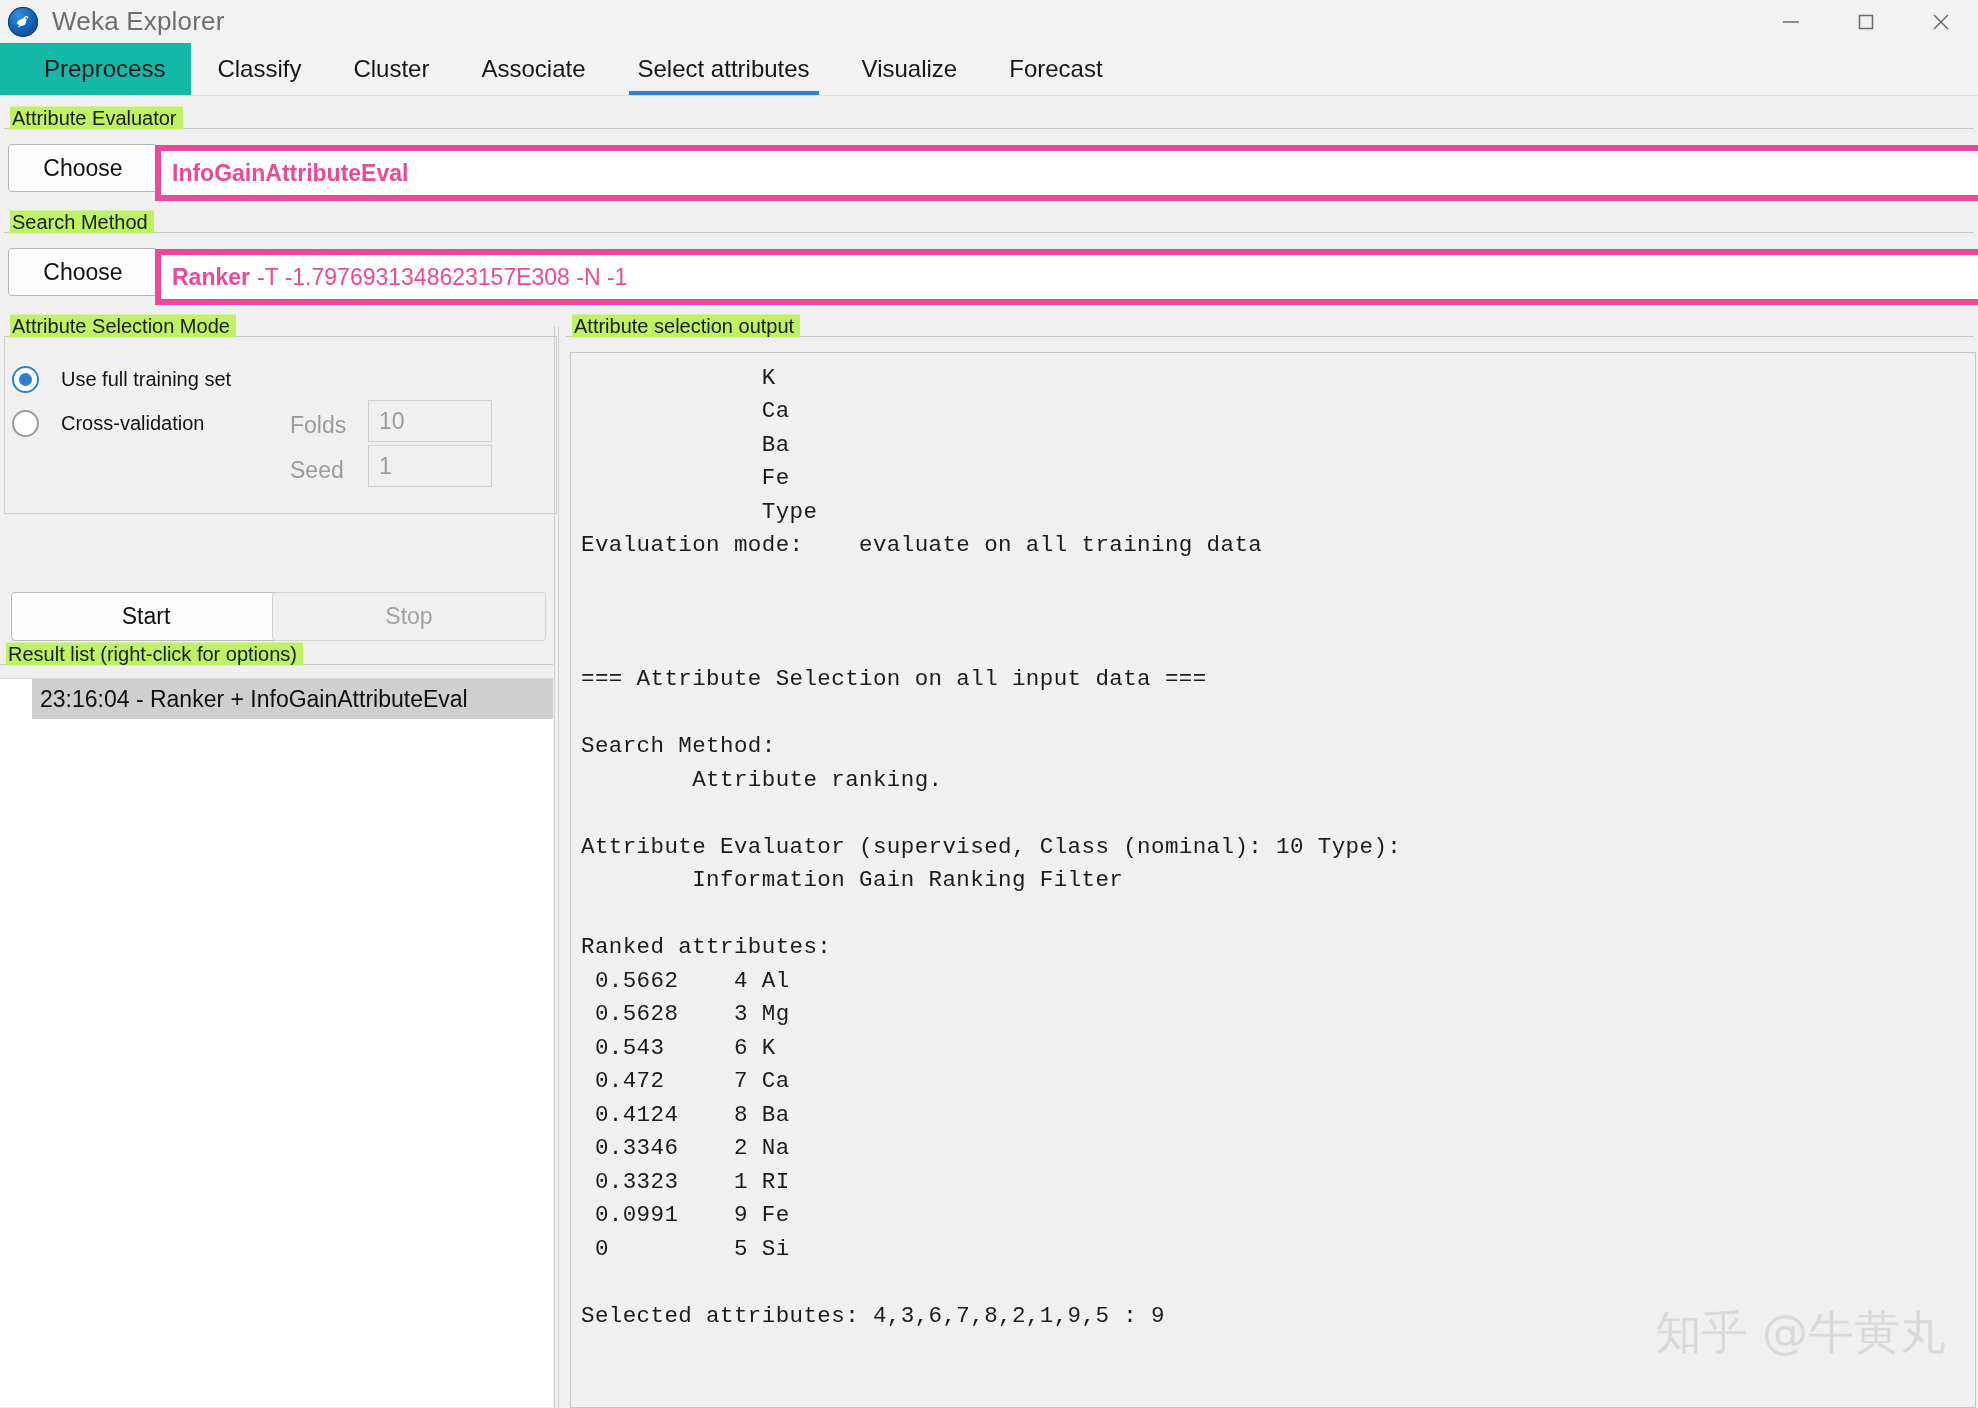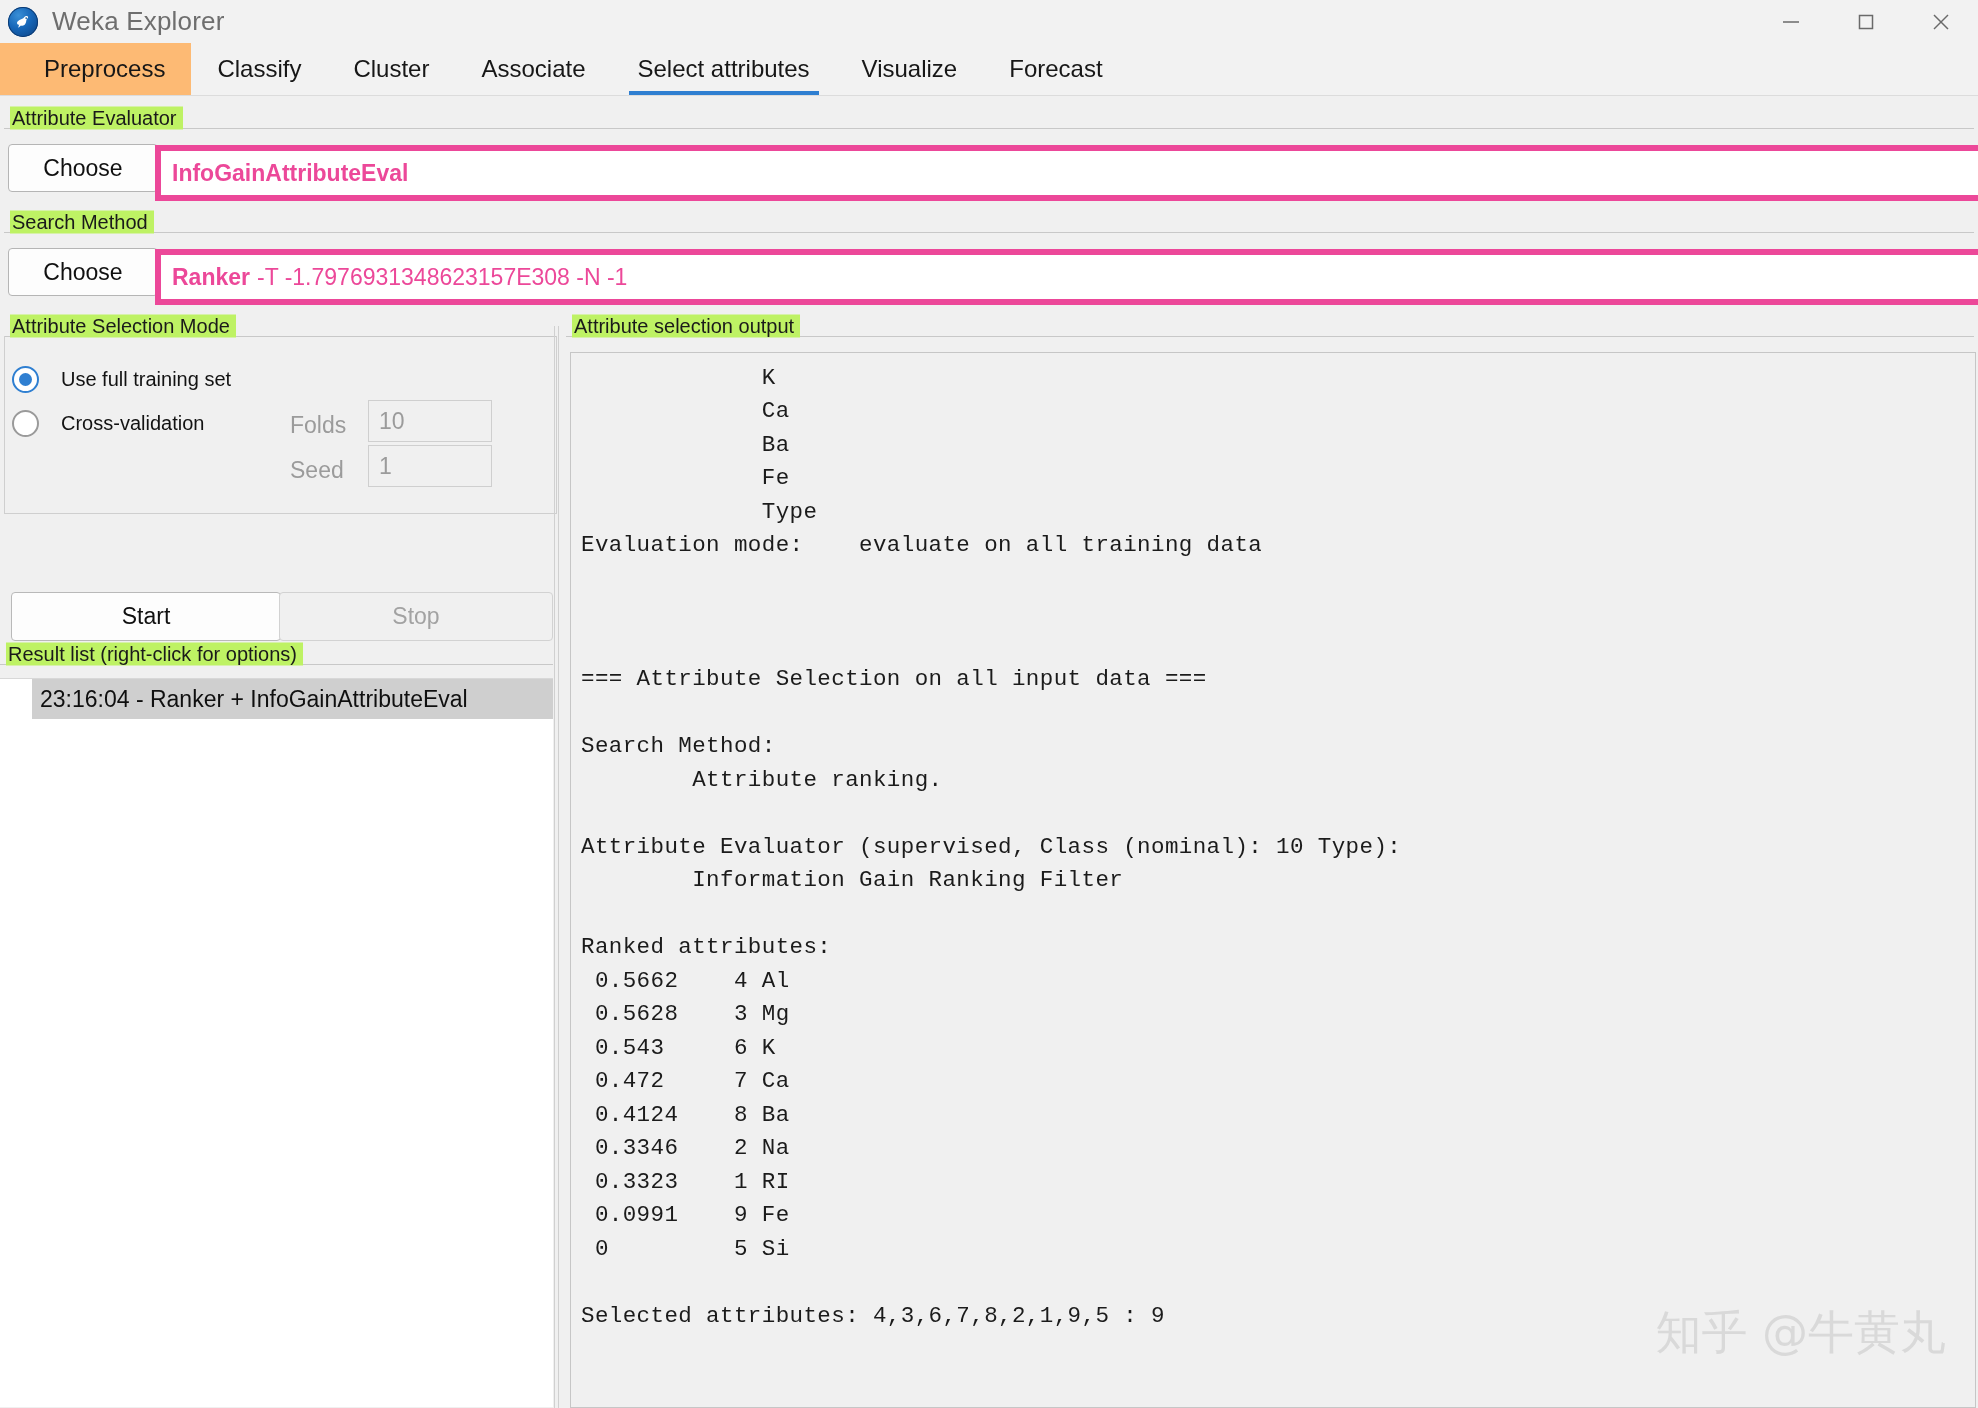--- a/index.html
+++ b/index.html
@@ -52,21 +52,21 @@
     border-bottom: 1px solid #dcdcdc;
     display: flex; align-items: stretch;
   }
   .tab {
     display: flex; align-items: center;
     padding: 0 26px;
     font-size: 24px; color: #171717;
     position: relative;
     white-space: nowrap;
   }
-  .tab.hovered { background: #fdba74; padding-left: 44px; }
+  .tab.hovered { background: #14b8a6; padding-left: 44px; }
   .tab.active::after {
     content: ""; position: absolute;
     left: 17px; right: 17px; bottom: 0; height: 4px;
     background: #2f7fd1;
   }
 
   
   .grp { position: absolute; }
   .grp > .grp-line {
     position: absolute; left: 0; right: 0; top: 10px;
@@ -275,21 +275,21 @@
   </div>
 
   <div class="lblgray" style="left:290px; top:412px;">Folds</div>
   <div class="txtbox" style="left:368px; top:400px; width:124px; height:42px; box-sizing:border-box;">10</div>
 
   <div class="lblgray" style="left:290px; top:457px;">Seed</div>
   <div class="txtbox" style="left:368px; top:445px; width:124px; height:42px; box-sizing:border-box;">1</div>
 
 
   <div class="pbtn" style="left:0px; top:592px; width:268px; height:47px;margin-left:11px;">Start</div>
-  <div class="pbtn disabled" style="left:279px; top:592px; width:272px; height:47px;">Stop</div>
+  <div class="pbtn disabled" style="left:272px; top:592px; width:272px; height:47px;">Stop</div>
 
   <div class="grp" style="left:0px; top:654px; width:553px; height:30px;">
     <div class="grp-line"></div>
     <div class="grp-title">Result list (right-click for options)</div>
   </div>
   <div class="resultlist" style="left:0px; top:678px; width:553px; height:728px;">
     <div class="result-item sel">23:16:04 - Ranker + InfoGainAttributeEval</div>
   </div>
 
   <div class="vsep" style="left:554px; top:326px; height:1082px;"></div>

